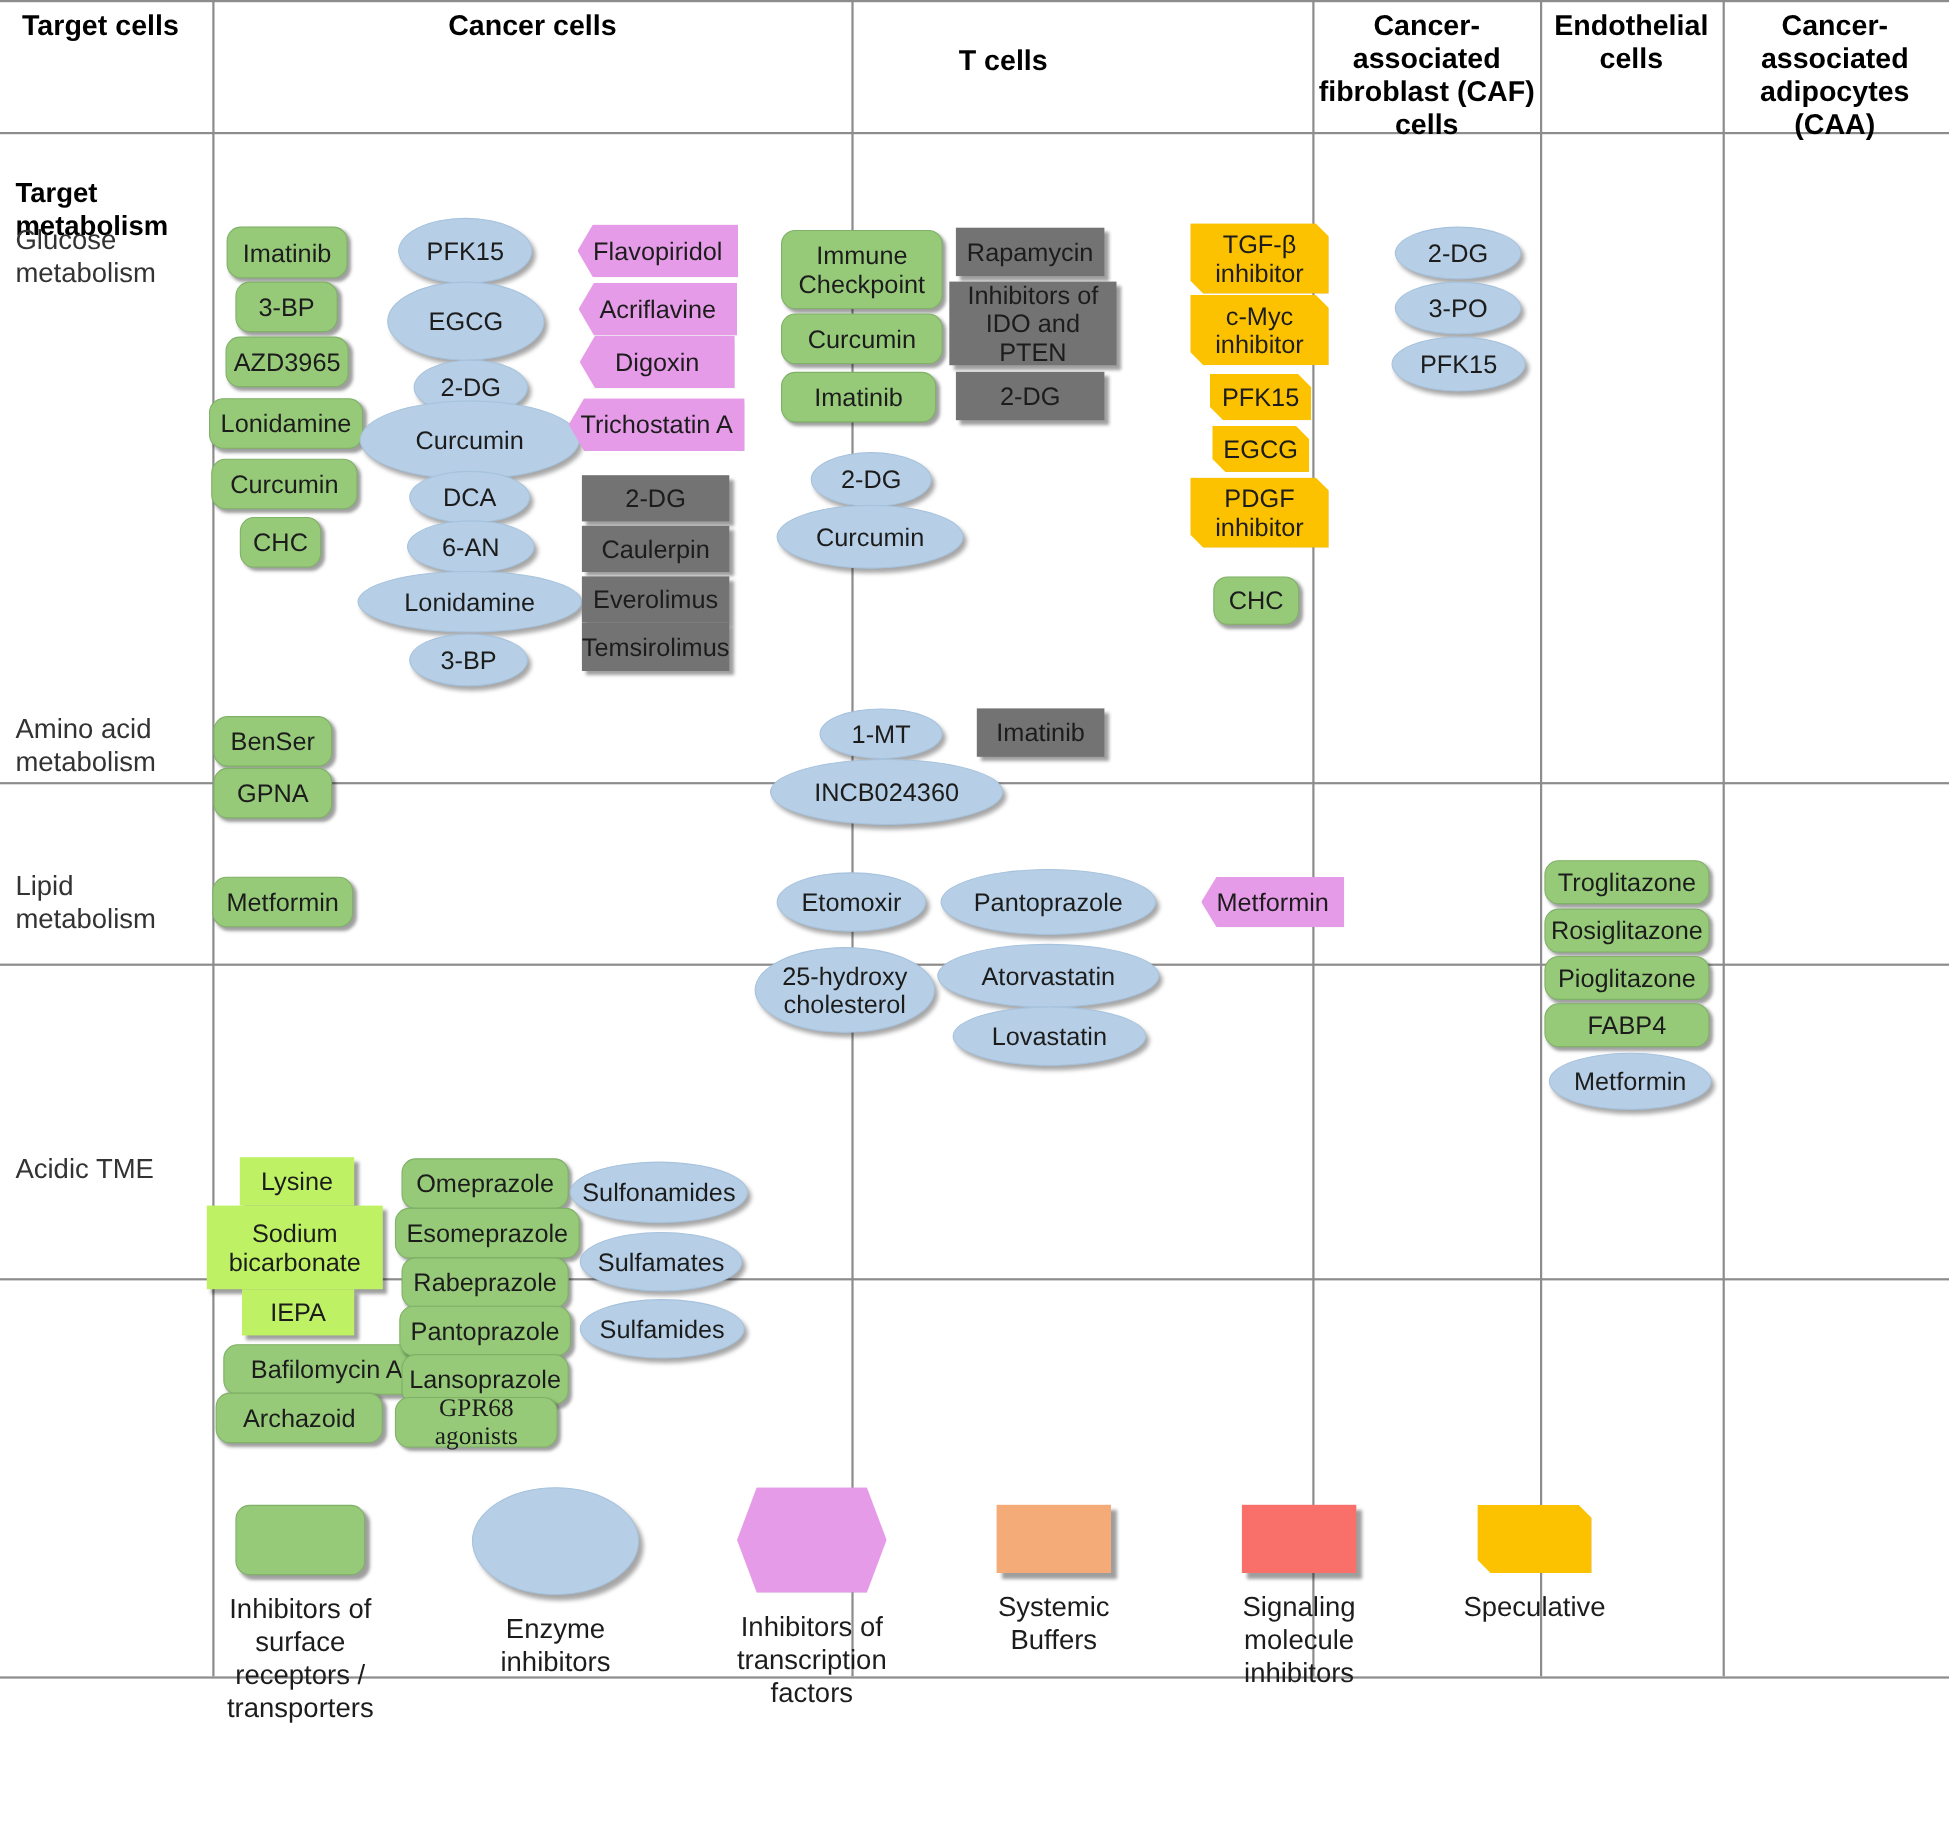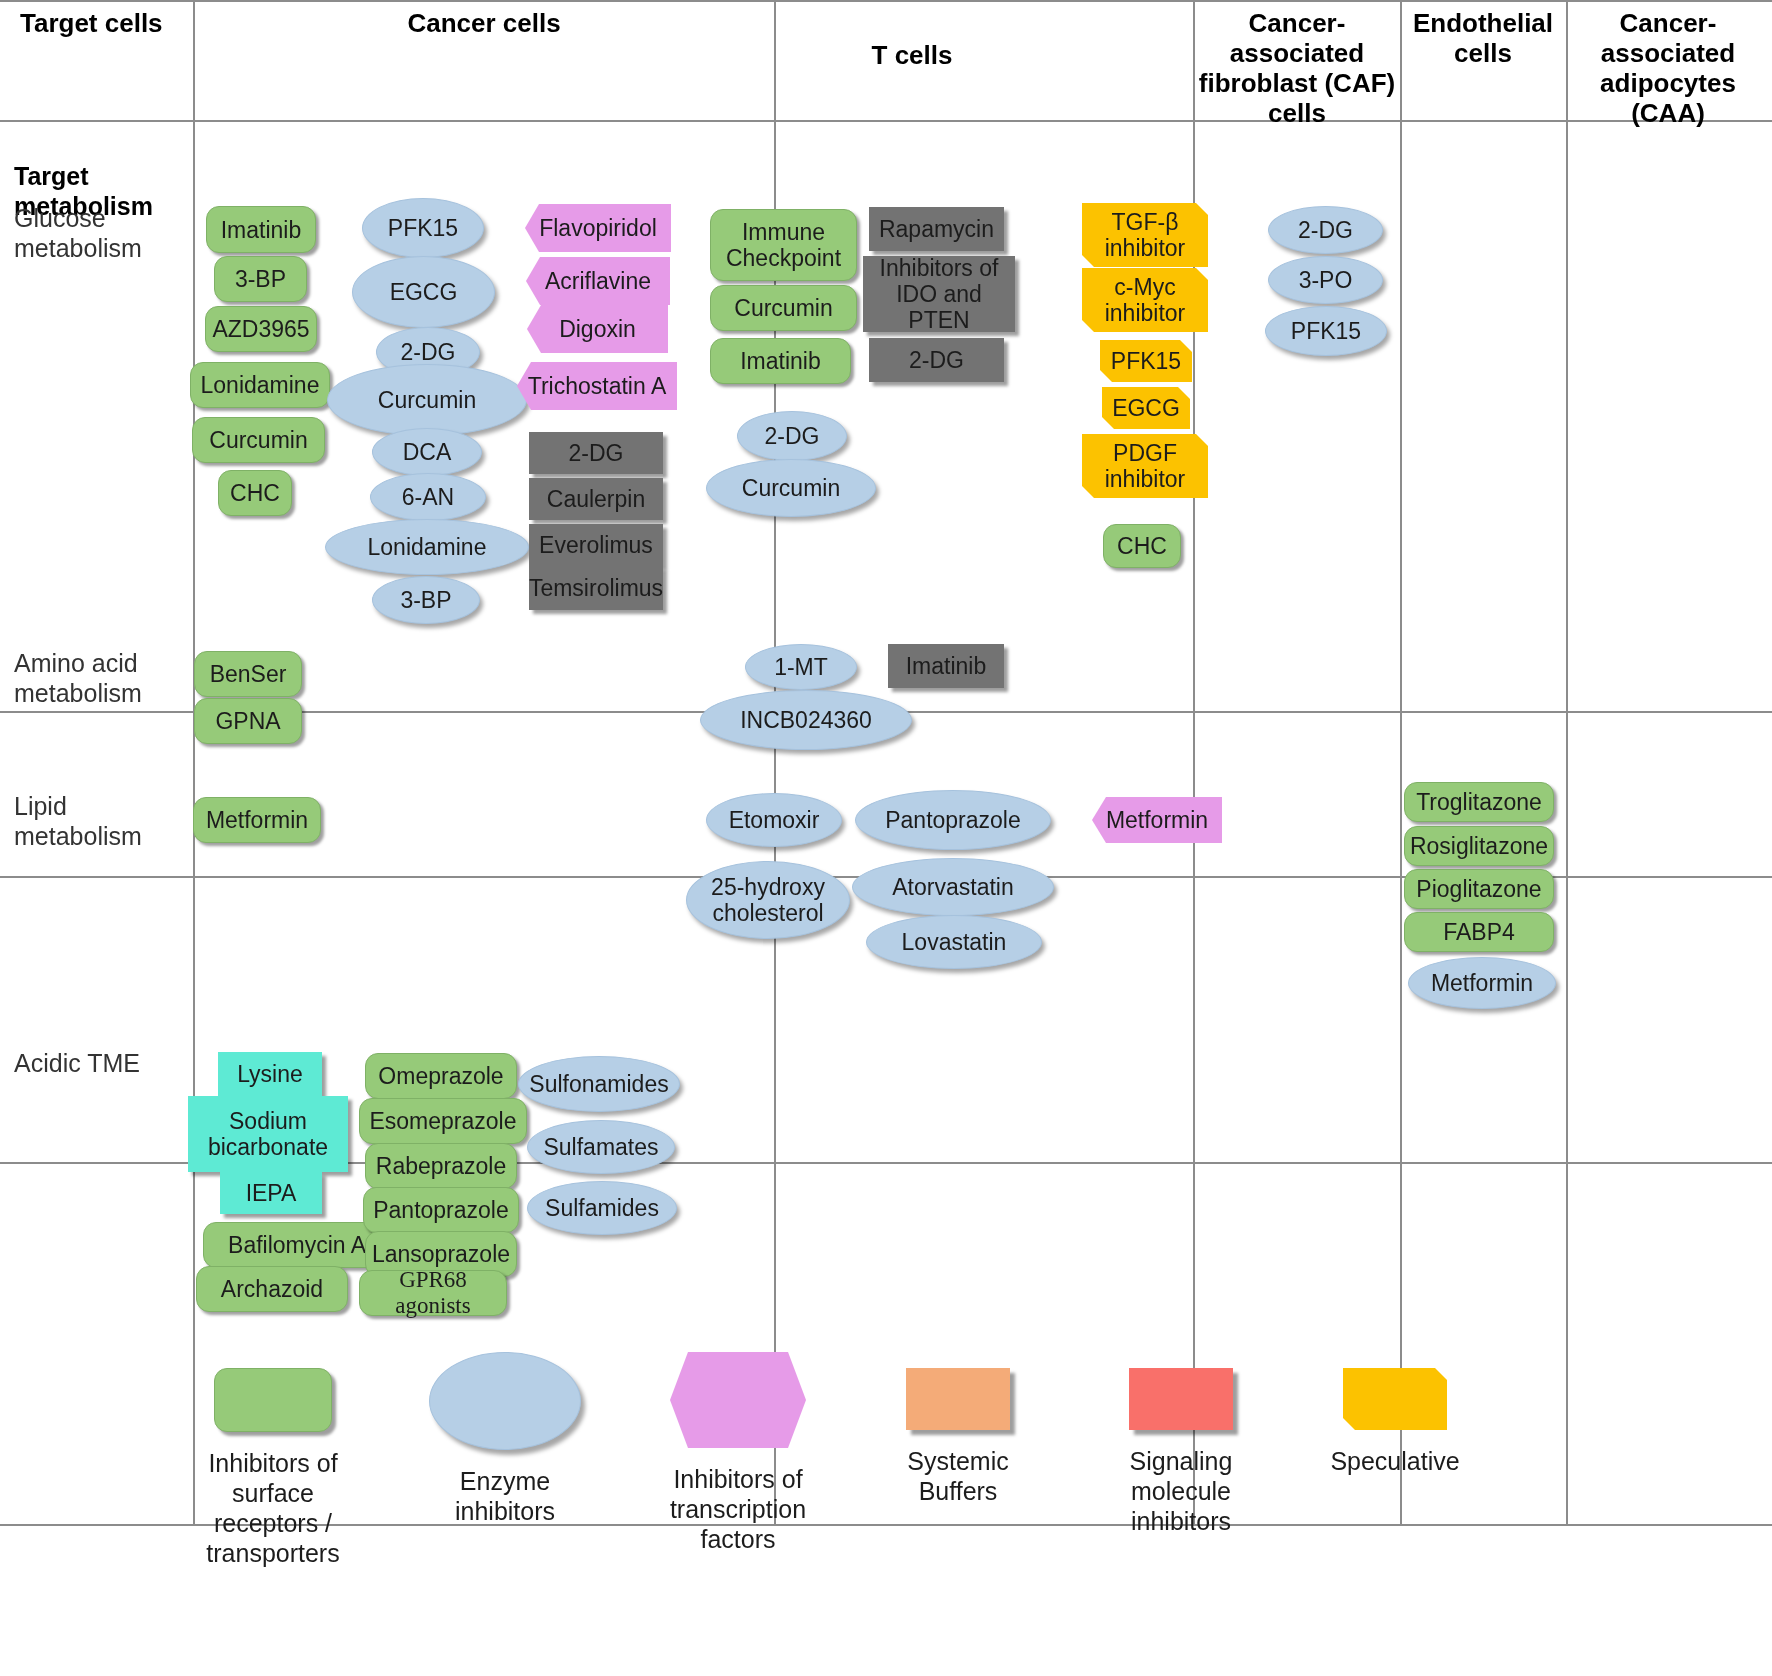--- a/index.html
+++ b/index.html
@@ -53,21 +53,21 @@
   }
   
   .n-pink{
     background:#e69be8;
     -webkit-clip-path:polygon(14px 0,100% 0,100% 100%,14px 100%,0 50%);
     clip-path:polygon(14px 0,100% 0,100% 100%,14px 100%,0 50%);
     filter:drop-shadow(3px 3px 2px rgba(0,0,0,0.4));
   }
   
   .n-orange{
-    background:#5eead4;
+    background:#bef264;
     box-shadow:4px 4px 3px rgba(0,0,0,0.38);
   }
   
   .n-red{
     background:#737373;
     box-shadow:4px 4px 3px rgba(0,0,0,0.38);
   }
   
   .n-yellow{
     background:#fcc200;

